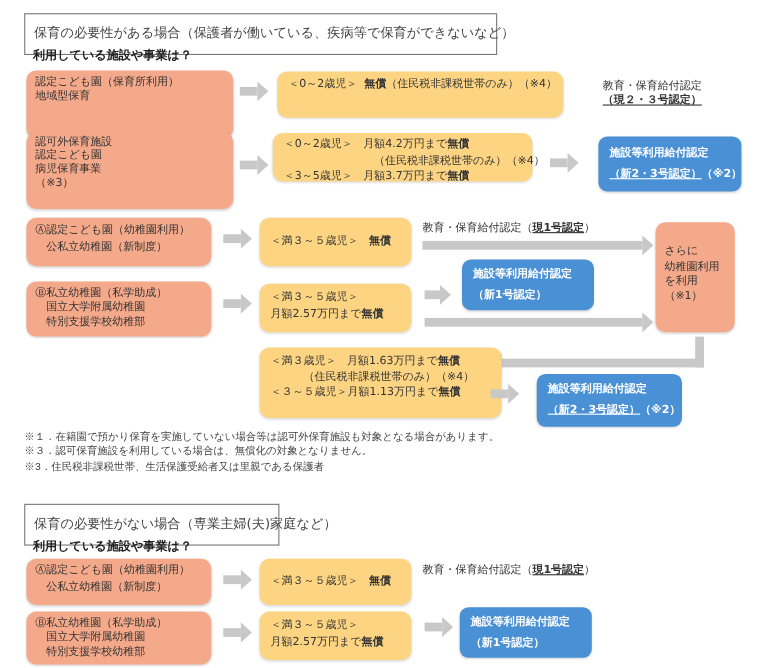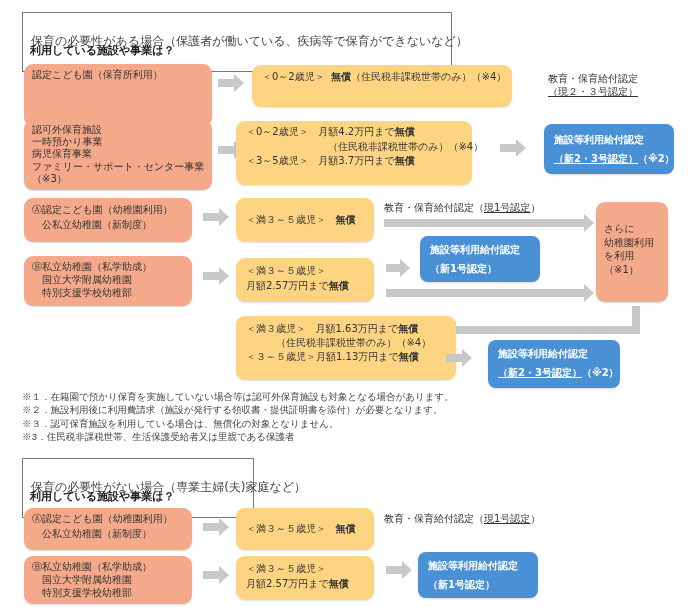--- a/index.html
+++ b/index.html
@@ -1,68 +1,68 @@
 <!DOCTYPE html>
 <html><head>
 <meta charset="utf-8">
 <style>
   * { box-sizing: border-box; margin: 0; padding: 0; }
   html, body { width: 700px; height: 607px; background: #ffffff; overflow: hidden; }
   body { position: relative; font-family: "DejaVu Sans", "Liberation Sans", sans-serif; color: #333; font-size: 10px; line-height: 1.3; }
   .abs { position: absolute; }
-  .titlebox { border: 1px solid #777; background: #fff; color: #444; font-size: 12px; padding: 21px 8px; white-space: nowrap; }
+  .titlebox { border: 1px solid #777; background: #fff; color: #444; font-size: 12px; padding: 10px 8px; white-space: nowrap; }
   .subhead { font-weight: bold; font-size: 11px; color: #222; white-space: nowrap; }
   .orange { background: #f4a98a; border-radius: 9px; color: #333; padding: 4px 8px; font-size: 10px; line-height: 1.3; box-shadow: 0 1px 2px rgba(0,0,0,0.15); }
   .yellow { background: #fdd481; border-radius: 9px; color: #333; padding: 4px 10px; font-size: 10px; line-height: 1.5; box-shadow: 0 1px 2px rgba(0,0,0,0.12); }
   .blue { background: #4a90d4; border-radius: 8px; color: #fff; padding: 6px 10px; font-size: 10px; line-height: 1.9; font-weight: bold; box-shadow: 0 1px 2px rgba(0,0,0,0.15); }
   .blue u { text-decoration: underline; }
   .b { font-weight: bold; margin-top: 48px; }
-  .u { text-decoration: underline; font-weight: normal; }
+  .u { text-decoration: underline; font-weight: bold; }
   .line { display: block; white-space: nowrap; }
   .indent { padding-left: 10px; }
   .arrow { position: absolute; height: 0; }
   .arrow .shaft { position: absolute; left: 0; top: -4px; height: 8px; background: #c8c8c8; }
   .arrow .head { position: absolute; top: -9px; width: 0; height: 0; border-top: 9px solid transparent; border-bottom: 9px solid transparent; border-left: 10px solid #c8c8c8; }
   .arrow.left .head { border-left: none; border-right: 10px solid #c8c8c8; }
   .note { font-size: 9.5px; color: #444; white-space: nowrap; line-height: 1.4; }
   .label { font-size: 10px; color: #333; white-space: nowrap; line-height: 1.3; }
 </style>
 </head>
 <body>
 
 <div class="abs titlebox" style="left:22px;top:12px;width:430px;">保育の必要性がある場合（保護者が働いている、疾病等で保育ができないなど）</div>
 <div class="abs subhead" style="left:30px;top:44px;">利用している施設や事業は？</div>
 
 <div class="abs orange" style="left:24px;top:64px;width:188px;height:62px;">
   <span class="line">認定こども園（保育所利用）</span>
+  <span class="line">地域型保育</span>
 </div>
 <div class="arrow" style="left:218px;top:83px;">
     <div class="shaft" style="width:16px;"></div>
     <div class="head" style="left:16px;"></div>
   </div>
 <div class="abs yellow" style="left:252px;top:65px;width:260px;height:42px;">
   <span class="line"><span>＜0～2歳児＞</span>&nbsp;&nbsp;<span class="b">無償</span><span>（住民税非課税世帯のみ）（※4）</span></span>
 </div>
 <div class="abs label" style="left:548px;top:72px;">
   <span class="line">教育・保育給付認定</span>
   <span class="line u">（現２・３号認定）</span>
 </div>
 
 <div class="abs orange" style="left:24px;top:120px;width:188px;height:70px;line-height:1.22;">
   <span class="line">認可外保育施設</span>
-  <span class="line">一時預かり事業</span>
+  <span class="line">認定こども園</span>
   <span class="line">病児保育事業</span>
-  <span class="line">ファミリー・サポート・センター事業</span>
   <span class="line">（※3）</span>
 </div>
 <div class="arrow" style="left:218px;top:150px;">
     <div class="shaft" style="width:16px;"></div>
     <div class="head" style="left:16px;"></div>
   </div>
-<div class="abs yellow" style="left:236px;top:121px;width:236px;height:64px;line-height:1.45;">
+<div class="abs yellow" style="left:248px;top:121px;width:236px;height:44px;line-height:1.45;">
   <span class="line"><span>＜0～2歳児＞</span>&nbsp;&nbsp;&nbsp;<span>月額4.2万円まで</span><span class="b">無償</span></span>
   <span class="line" style="padding-left:82px;">（住民税非課税世帯のみ）（※4）</span>
   <span class="line"><span>＜3～5歳児＞</span>&nbsp;&nbsp;&nbsp;<span>月額3.7万円まで</span><span class="b">無償</span></span>
 </div>
 <div class="arrow" style="left:500px;top:148px;">
     <div class="shaft" style="width:16px;"></div>
     <div class="head" style="left:16px;"></div>
   </div>
 <div class="abs blue" style="left:544px;top:124px;width:130px;height:50px;">
   <span class="line">施設等利用給付認定</span>
@@ -136,21 +136,20 @@
     <div class="shaft" style="width:16px;"></div>
     <div class="head" style="left:16px;"></div>
   </div>
 <div class="abs blue" style="left:488px;top:340px;width:132px;height:48px;padding:4px 10px;">
   <span class="line">施設等利用給付認定</span>
   <span class="line"><u>（新2・3号認定）</u><span>（※2）</span></span>
 </div>
 
 <div class="abs" style="left:22px;top:391px;font-family:Liberation Mono, monospace;">
   <span class="line note">※１．在籍園で預かり保育を実施していない場合等は認可外保育施設も対象となる場合があります。</span>
-  <span class="line note">※２．施設利用後に利用費請求（施設が発行する領収書・提供証明書を添付）が必要となります。</span>
   <span class="line note">※３．認可保育施設を利用している場合は、無償化の対象となりません。</span>
   <span class="line note">※3．住民税非課税世帯、生活保護受給者又は里親である保護者</span>
 </div>
 
 <div class="abs titlebox" style="left:22px;top:458px;width:232px;">保育の必要性がない場合（専業主婦(夫)家庭など）</div>
 <div class="abs subhead" style="left:30px;top:490px;">利用している施設や事業は？</div>
 
 <div class="abs orange" style="left:24px;top:508px;width:168px;height:42px;line-height:1.45;">
   <span class="line">Ⓐ認定こども園（幼稚園利用）</span>
   <span class="line indent">公私立幼稚園（新制度）</span>

